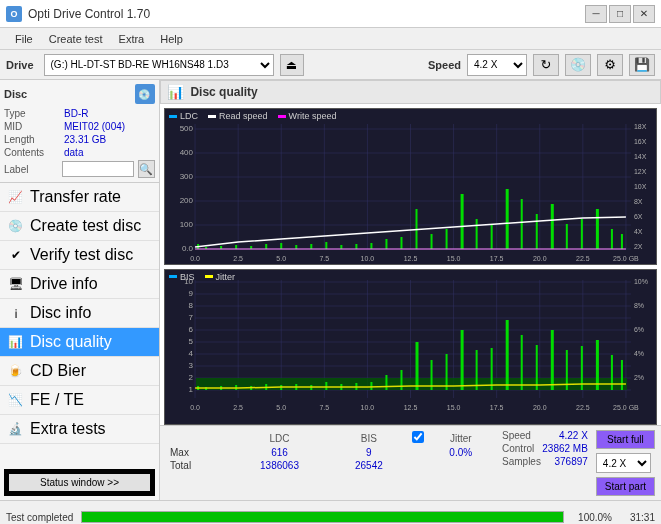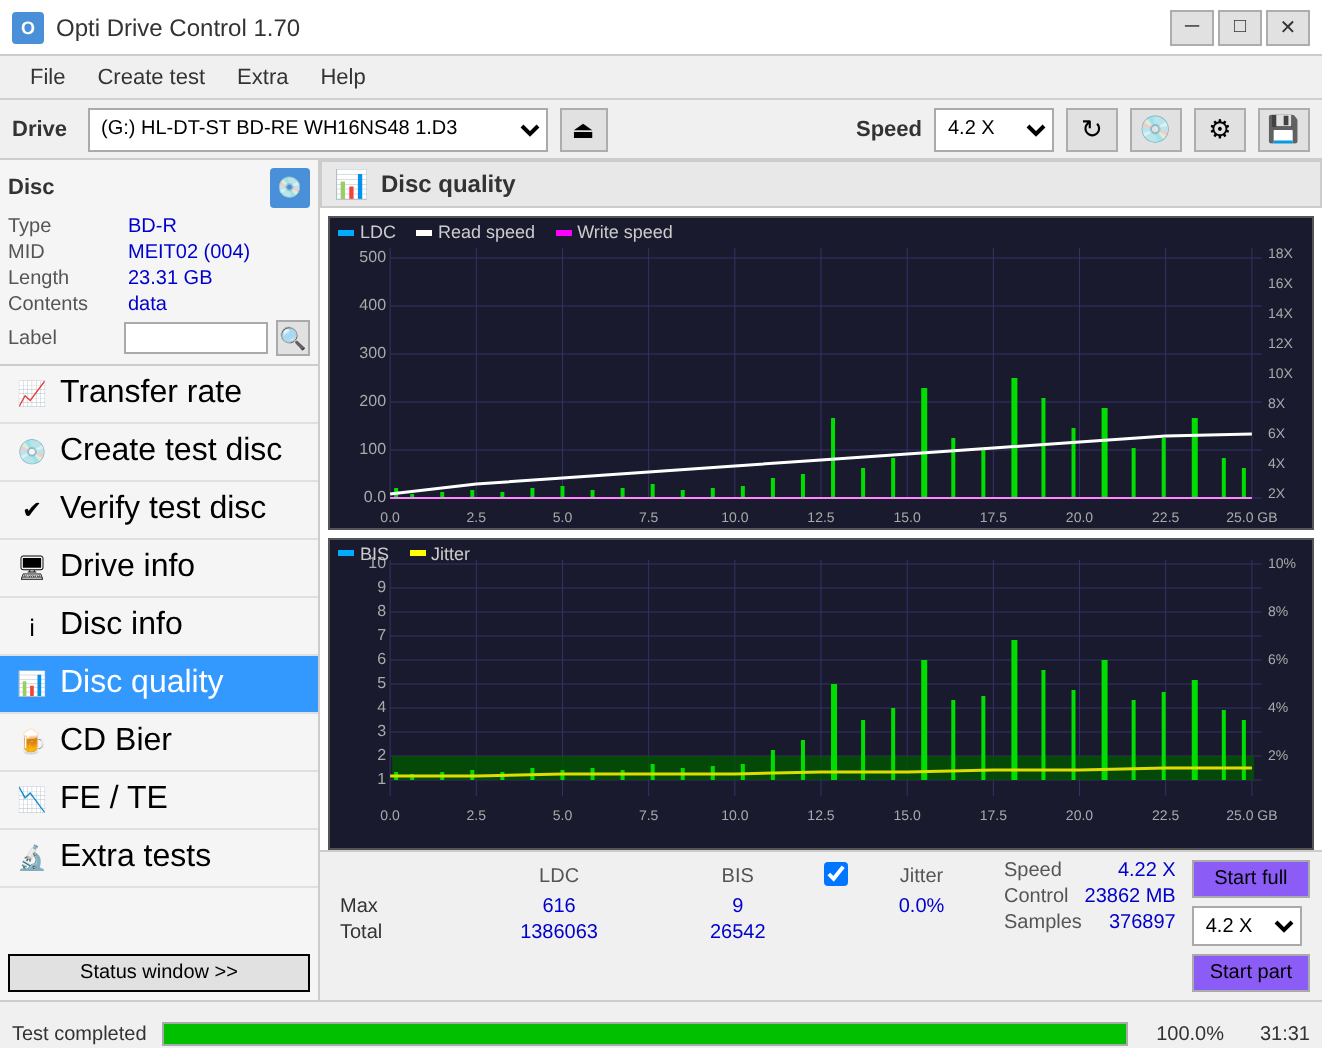--- a/index.html
+++ b/index.html
@@ -42,21 +42,21 @@
     .disc-label-input { width: 72px; height: 16px; border: 1px solid #aaa; font-size: 10px; padding: 0 2px; }
     .disc-label-btn { width: 18px; height: 18px; background: #e1e1e1; border: 1px solid #aaa; display: flex; align-items: center; justify-content: center; cursor: pointer; font-size: 11px; }
     
     .sidebar-nav { display: flex; flex-direction: column; }
     .nav-item { display: flex; align-items: center; gap: 6px; padding: 5px 8px; cursor: pointer; border-bottom: 1px solid #e0e0e0; }
     .nav-item.active { background: #3399ff; color: white; }
     .nav-item-icon { width: 16px; height: 16px; display: flex; align-items: center; justify-content: center; font-size: 12px; flex-shrink: 0; }
     .nav-item-label { font-size: 16px; }
     
     
-    .status-btn { margin: 4px; background: #e1e1e1; border: 1px solid #000000; padding: 3px 6px; font-size: 10px; cursor: pointer; text-align: center; }
+    .status-btn { margin: 4px; background: #e1e1e1; border: 5px solid #000000; padding: 3px 6px; font-size: 10px; cursor: pointer; text-align: center; }
     
     
     .content { flex: 1; display: flex; flex-direction: column; background: #fff; }
     .panel-header { display: flex; align-items: center; gap: 6px; background: #e8e8e8; padding: 3px 6px; border: 1px solid #ccc; margin-bottom: 4px; }
     .panel-header-icon { color: #4a90d9; font-size: 14px; }
     .panel-header-title { font-size: 12px; font-weight: bold; color: #333; }
     
     
     .charts { flex: 1; display: flex; flex-direction: column; gap: 4px; }
     .chart-container { flex: 1; position: relative; background: #1a1a2e; border: 1px solid #555; }

